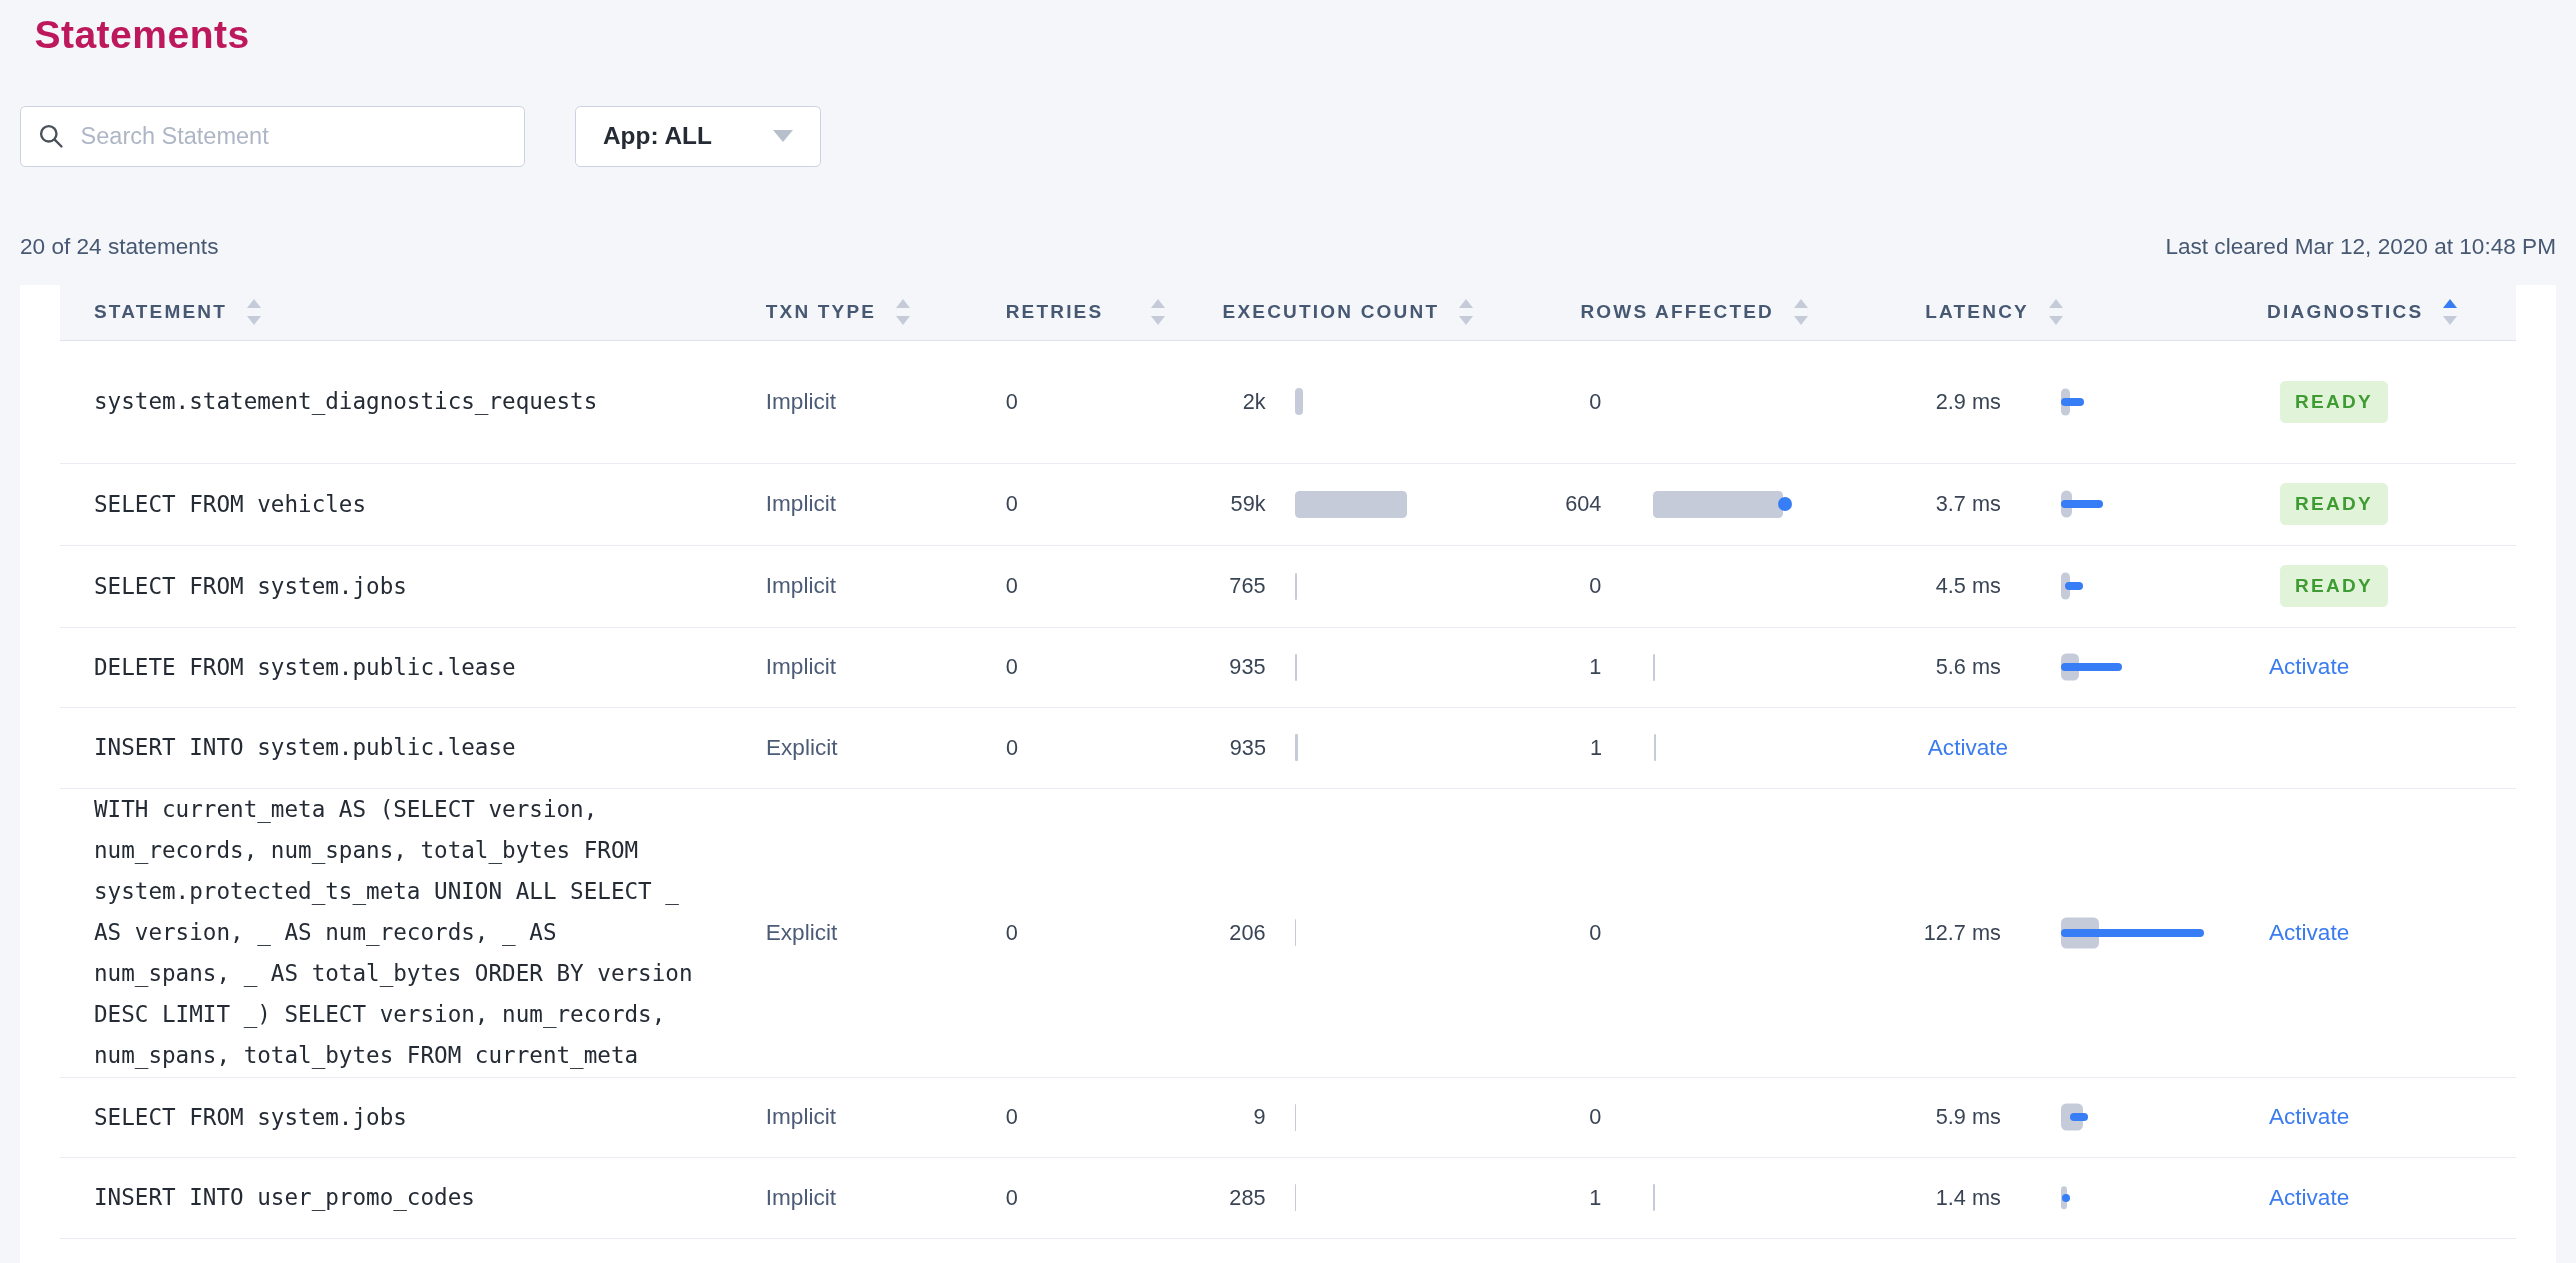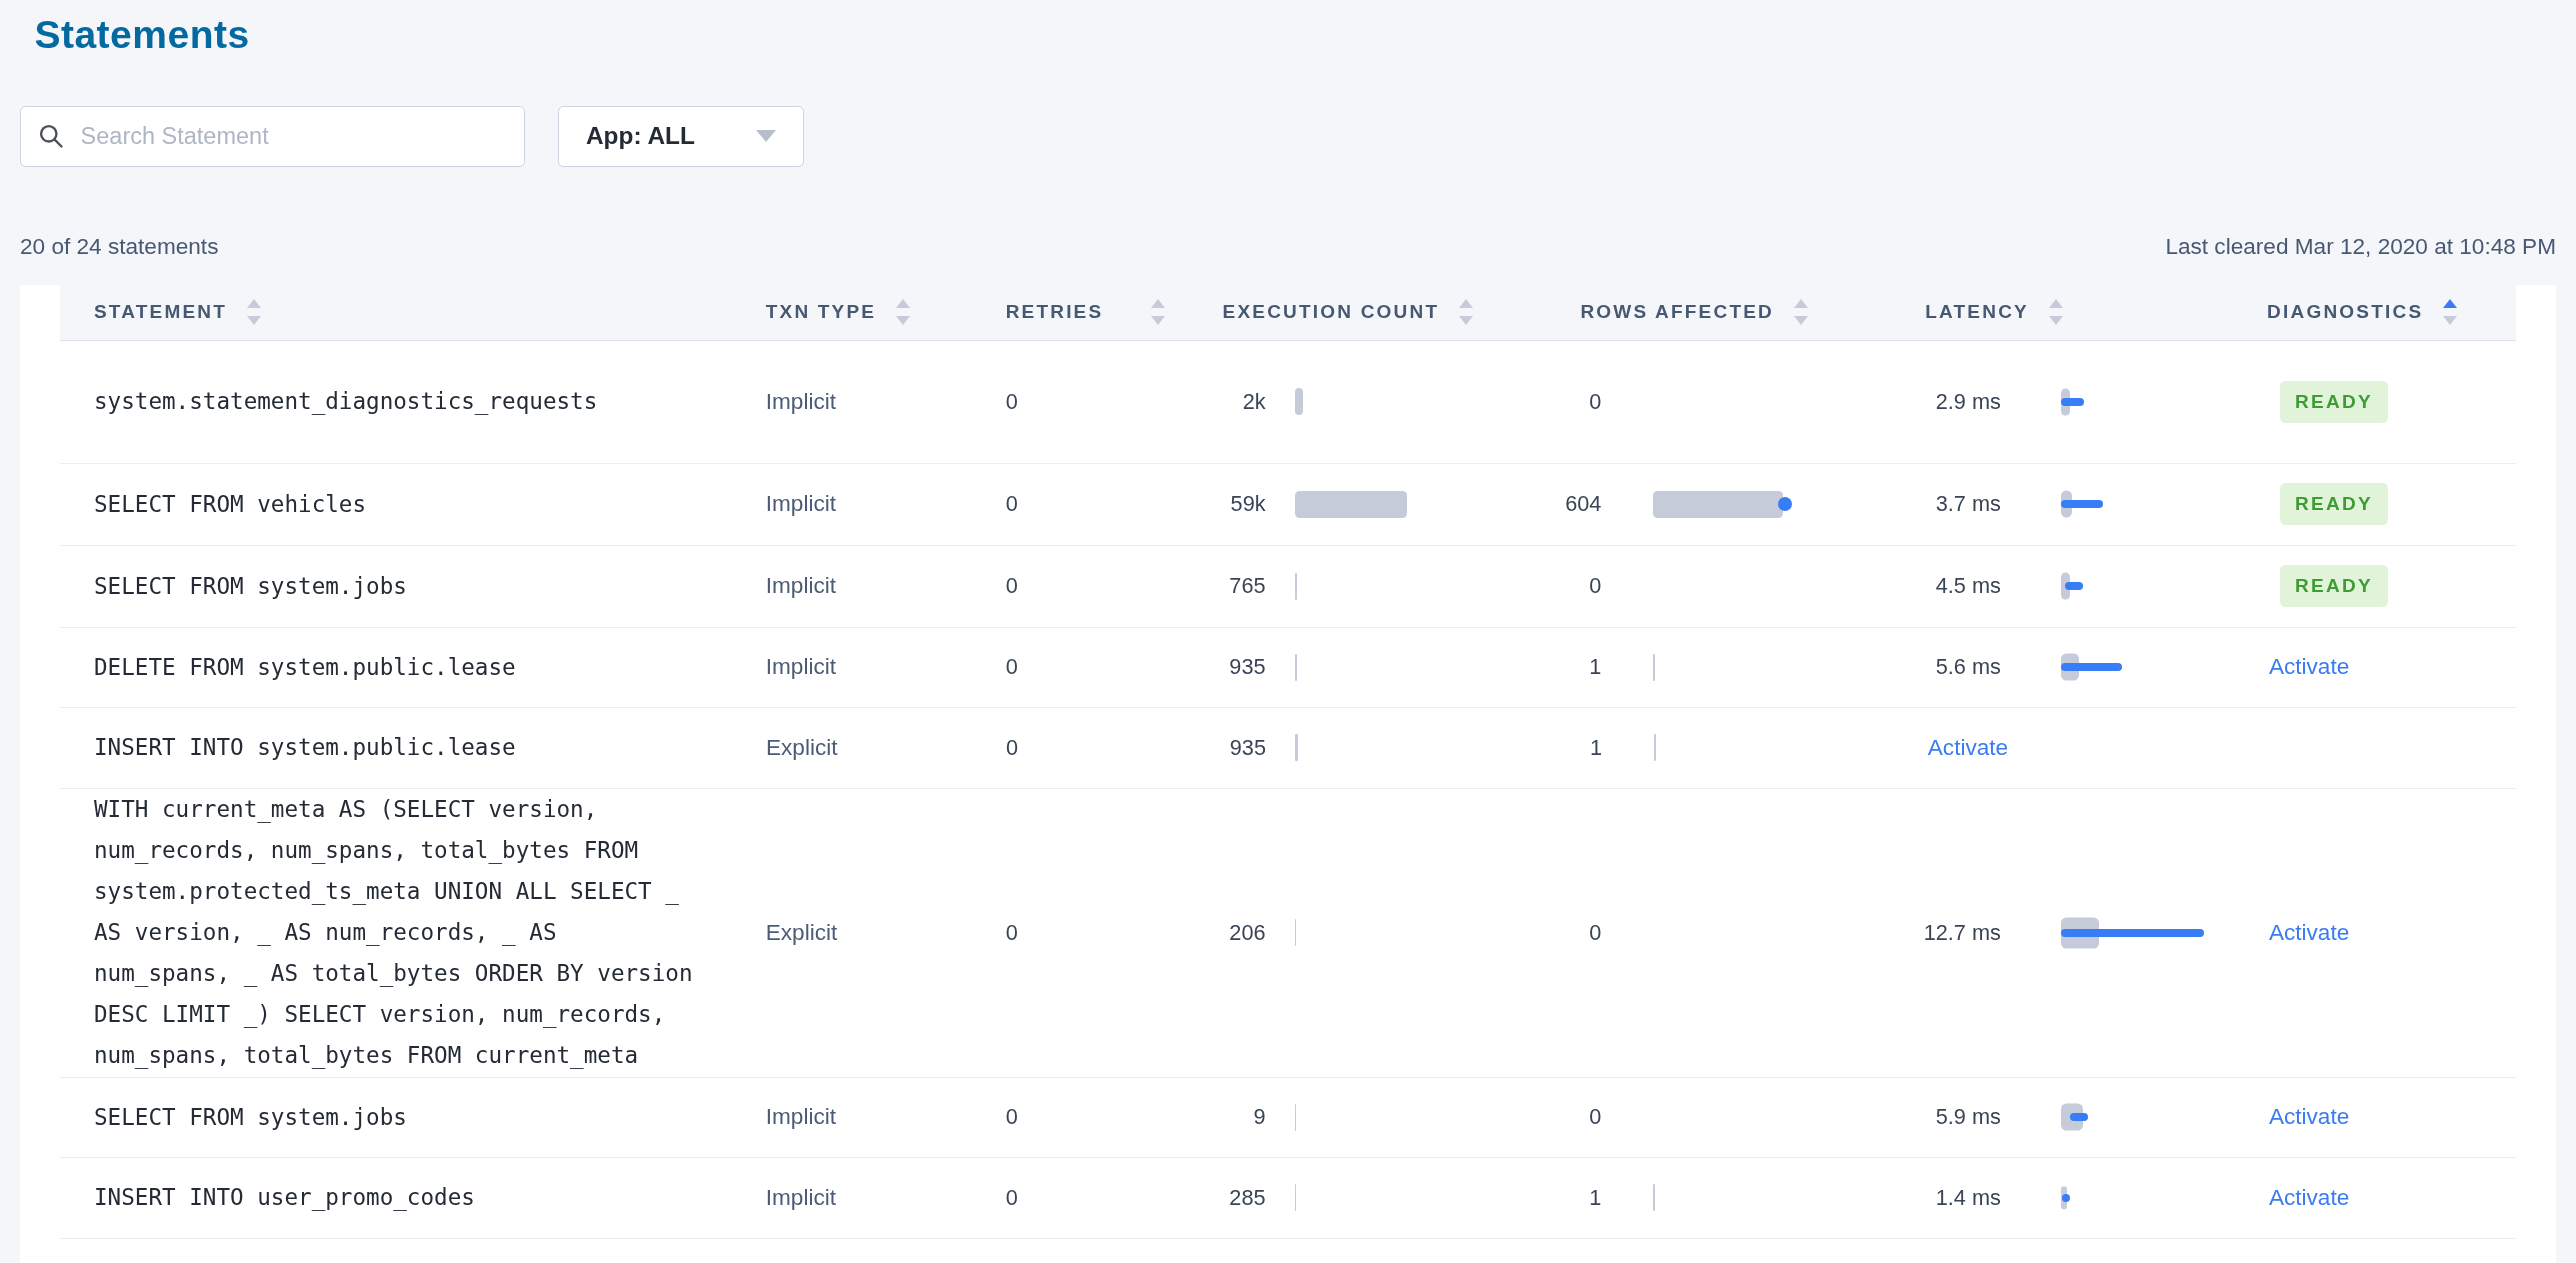--- a/index.html
+++ b/index.html
@@ -11,36 +11,36 @@
   }
   *{margin:0;padding:0;box-sizing:border-box;}
   html,body{width:2576px;height:1264px;overflow:hidden;}
   body{
     background:#f4f6fa;
     font-family:"Liberation Sans", sans-serif;
     color:var(--ink);
   }
   .page{padding:12.6px 20px 0 20px;}
   .page-title{
-    font-size:39px;font-weight:700;color:#0369a1;margin-left:14.4px;letter-spacing:0.5px;
+    font-size:39px;font-weight:700;color:#be185d;margin-left:14.4px;letter-spacing:0.5px;
   }
   
   .toolbar{display:flex;align-items:center;margin-top:49px;}
   .search-box{
     width:505px;height:61px;background:#fff;border:1.8px solid #ccd2e0;border-radius:5.4px;
     display:flex;align-items:center;padding:0 16.2px;
   }
   .search-box svg{flex:0 0 auto;}
   .search-input{
     border:none;outline:none;flex:1;margin-left:14.4px;font-size:23.5px;color:#b91c1c;
     font-family:"Liberation Sans", sans-serif;background:transparent;
   }
   .search-input::placeholder{color:#aeb6c6;}
   .app-filter{
-    margin-left:33px;height:61px;background:#fff;border:1.8px solid #ccd2e0;border-radius:5.4px;
+    margin-left:50px;height:61px;background:#fff;border:1.8px solid #ccd2e0;border-radius:5.4px;
     display:flex;align-items:center;padding:0 27px;cursor:pointer;gap:45px;
   }
   .app-filter-label{font-size:24.4px;font-weight:700;color:#242b35;}
   .caret-down{
     width:0;height:0;margin-left:16.2px;
     border-left:10px solid transparent;border-right:10px solid transparent;
     border-top:12.6px solid #b8bfcc;
   }
   
   .meta-row{display:flex;justify-content:space-between;align-items:flex-end;margin-top:67px;}

